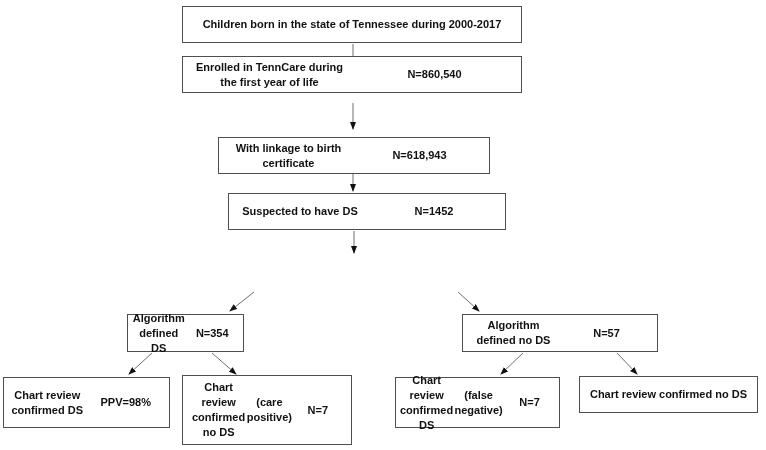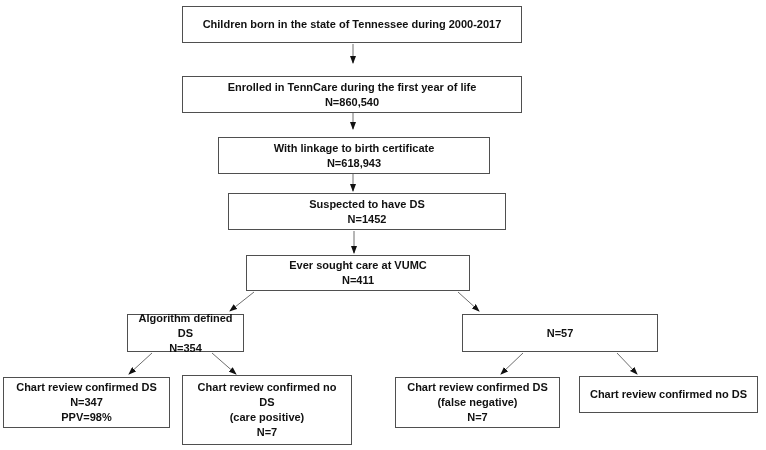--- a/index.html
+++ b/index.html
@@ -21,21 +21,20 @@
     top: 0;
     width: 766px;
     height: 450px;
   }
   .node {
     position: absolute;
     box-sizing: border-box;
     background: #ffffff;
     border: 1.6px solid #4f4f4f;
     display: flex;
-    flex-direction: column;
     align-items: center;
     justify-content: center;
     text-align: center;
     font-weight: bold;
     font-size: 11px;
     line-height: 15px;
     color: #111111;
     padding: 1px 4px;
   }
   .node .line {
@@ -68,52 +67,48 @@
     <line class="arrow-line" x1="152" y1="353" x2="129" y2="374" marker-end="url(#ah)"></line>
     <line class="arrow-line" x1="212" y1="353" x2="236" y2="374" marker-end="url(#ah)"></line>
     <line class="arrow-line" x1="523" y1="353" x2="501" y2="374" marker-end="url(#ah)"></line>
     <line class="arrow-line" x1="617" y1="353" x2="637" y2="374" marker-end="url(#ah)"></line>
   </svg>
 
   <div class="node" style="left:182px; top:6px; width:340px; height:37px">
     <span class="line">Children born in the state of Tennessee during 2000-2017</span>
   </div>
 
-  <div class="node" style="left:182px; top:76px; width:340px; height:37px">
+  <div class="node" style="left:182px; top:56px; width:340px; height:37px">
     <span class="line">Enrolled in TennCare during the first year of life</span>
     <span class="line">N=860,540</span>
   </div>
 
   <div class="node" style="left:218px; top:137px; width:272px; height:37px">
     <span class="line">With linkage to birth certificate</span>
     <span class="line">N=618,943</span>
   </div>
 
   <div class="node" style="left:228px; top:193px; width:278px; height:37px">
     <span class="line">Suspected to have DS</span>
     <span class="line">N=1452</span>
   </div>
 
-  <div class="node" style="left:246px; top:255px; width:224px; height:36px">
-    <span class="line">Ever sought care at VUMC</span>
-    <span class="line">N=411</span>
-  </div>
 
   <div class="node" style="left:127px; top:314px; width:117px; height:38px">
     <span class="line">Algorithm defined DS</span>
     <span class="line">N=354</span>
   </div>
 
   <div class="node" style="left:462px; top:314px; width:196px; height:38px">
+    <span class="line">Algorithm defined no DS</span>
     <span class="line">N=57</span>
   </div>
 
   <div class="node" style="left:3px; top:377px; width:167px; height:51px">
     <span class="line">Chart review confirmed DS</span>
-    <span class="line">N=347</span>
     <span class="line">PPV=98%</span>
   </div>
 
   <div class="node" style="left:182px; top:375px; width:170px; height:70px; padding:1px 9px">
     <span class="line">Chart review confirmed no DS</span>
     <span class="line">(care positive)</span>
     <span class="line">N=7</span>
   </div>
 
   <div class="node" style="left:395px; top:377px; width:165px; height:51px">

